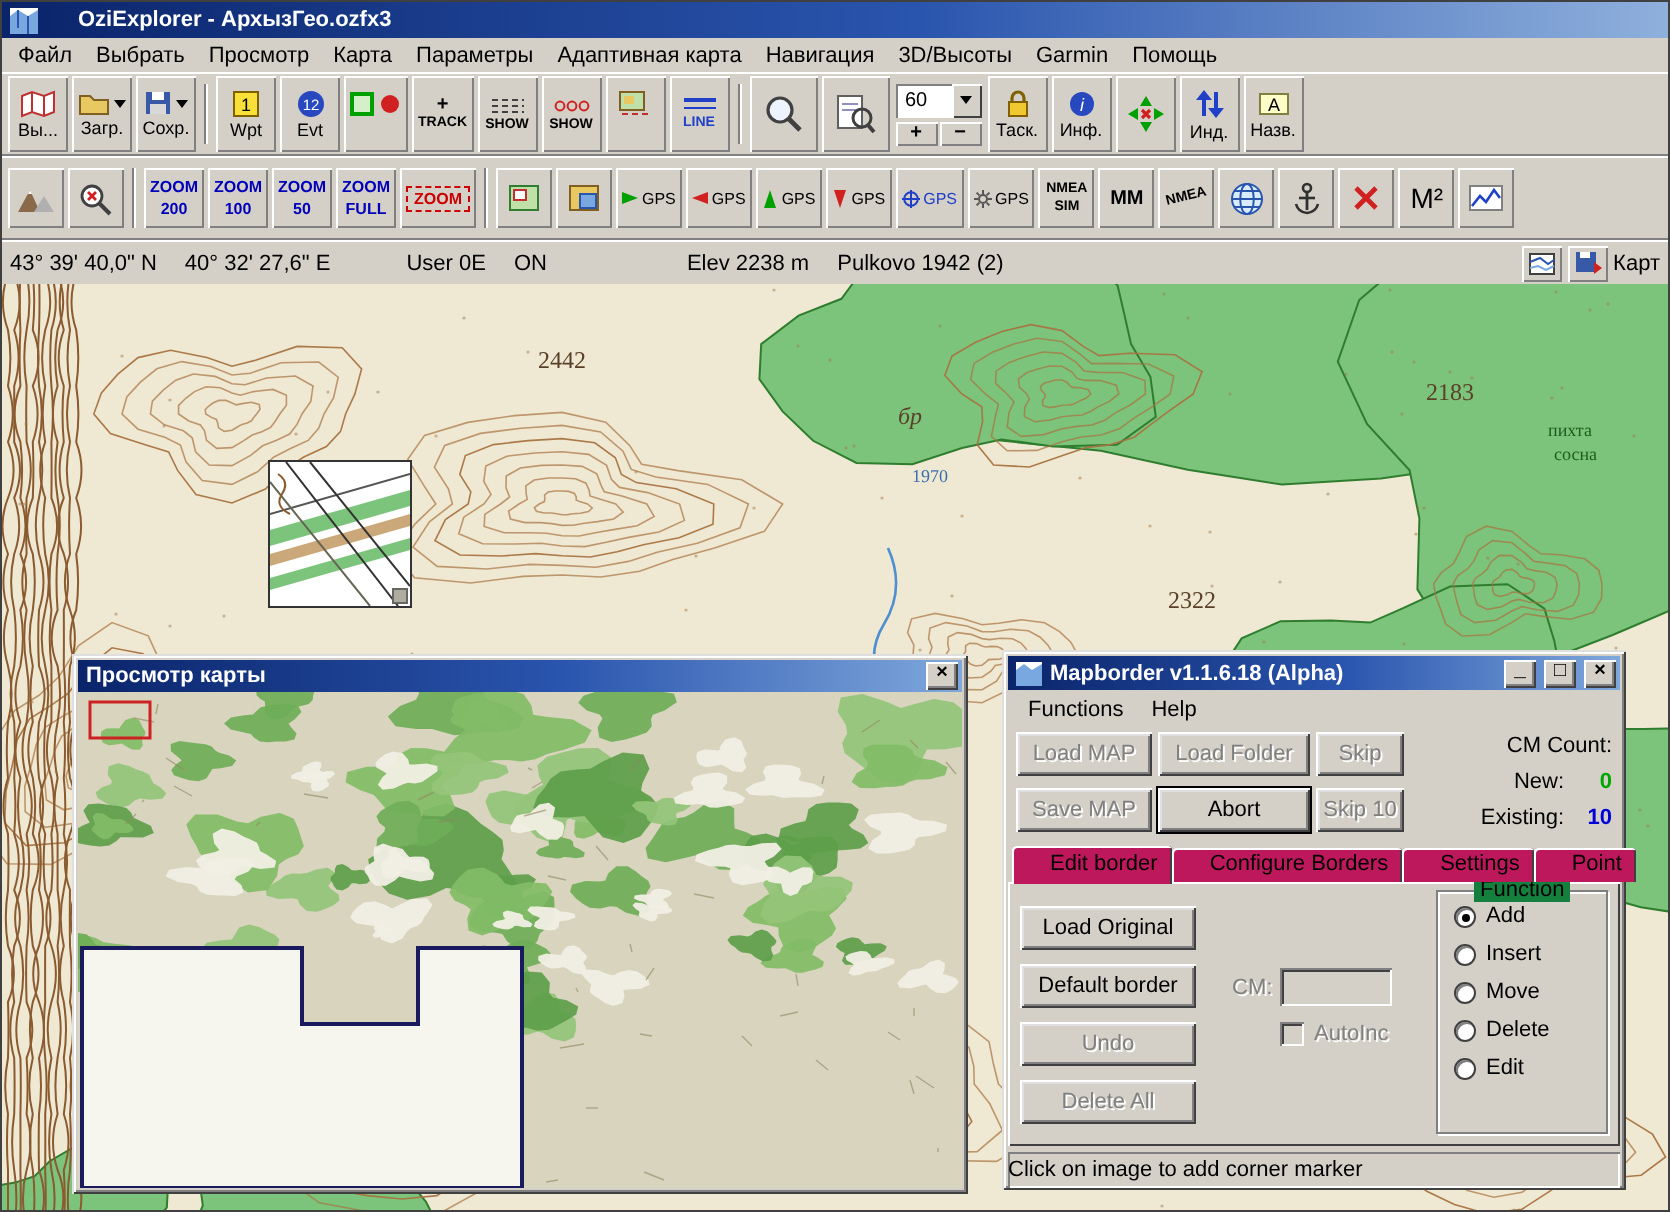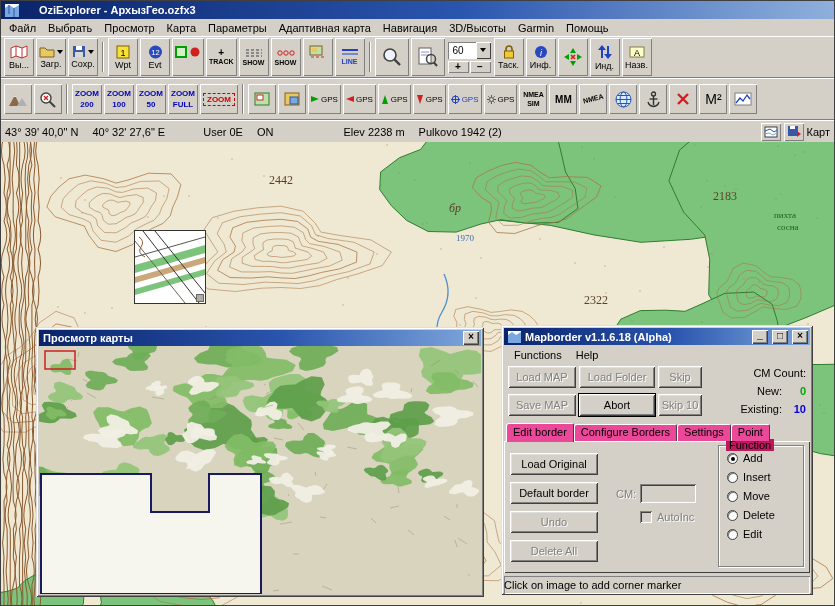--- a/index.html
+++ b/index.html
@@ -57,25 +57,25 @@
   .mb-grid{position:relative;height:58px}
   .btn{position:absolute;height:22px;display:flex;align-items:center;justify-content:center;background:#d4d0c8;box-shadow:inset 1px 1px 0 #fff,inset -1px -1px 0 #404040,inset 2px 2px 0 #dfdfdf,inset -2px -2px 0 #808080}
   .btn.disabled{color:#808080;text-shadow:1px 1px 0 #fff}
   .btn.default{box-shadow:0 0 0 1px #000,inset 1px 1px 0 #fff,inset -1px -1px 0 #404040,inset 2px 2px 0 #dfdfdf,inset -2px -2px 0 #808080}
   .cmblock{position:absolute;right:4px;top:0;width:92px;text-align:right}
   .cmrow{display:flex;justify-content:flex-end;align-items:center;height:18px;gap:4px}
   .cmval{display:inline-block;width:20px;text-align:right;font-weight:bold}
   .val-green{color:#00a800}
   .val-blue{color:#0000d8}
   .tabs{display:flex;align-items:flex-end;height:19px;padding-left:2px;position:relative;z-index:2}
-  .tab{height:17px;padding:2px 7px 0 7px;background:#ec4899;box-shadow:inset 1px 1px 0 #fff,inset -1px 0 0 #404040;border-top-left-radius:2px;border-top-right-radius:2px;white-space:nowrap}
+  .tab{height:17px;padding:2px 7px 0 19px;background:#be185d;box-shadow:inset 1px 1px 0 #fff,inset -1px 0 0 #404040;border-top-left-radius:2px;border-top-right-radius:2px;white-space:nowrap}
   .tab.active{height:19px;margin-bottom:-1px;padding-top:3px;font-weight:normal}
   .tabpanel{position:relative;height:132px;background:#d4d0c8;box-shadow:inset 1px 1px 0 #fff,inset -1px -1px 0 #404040;z-index:1}
   .grp{position:absolute;border:1px solid #808080;box-shadow:inset 1px 1px 0 #fff,1px 1px 0 #fff}
-  .grp-title{position:absolute;top:-7px;left:7px;background:#be185d;padding:0 3px}
+  .grp-title{position:absolute;top:-7px;left:18px;background:#15803d;padding:0 3px}
   .radio{display:flex;align-items:center;gap:5px;margin:5px 0 0 8px;height:14px}
   .rb{width:11px;height:11px;border-radius:6px;background:#fff;border:1px solid #404040;box-shadow:inset 1px 1px 0 #808080;position:relative;flex:0 0 auto}
   .rb.on::after{content:"";position:absolute;left:3px;top:3px;width:4px;height:4px;border-radius:2px;background:#000}
   .cb{width:12px;height:12px;background:#d4d0c8;box-shadow:inset 1px 1px 0 #808080,inset -1px -1px 0 #fff,inset 2px 2px 0 #404040;flex:0 0 auto}
   .gray{color:#808080;text-shadow:1px 1px 0 #fff}
   .field{position:absolute;height:19px;background:#d4d0c8;box-shadow:inset 1px 1px 0 #808080,inset -1px -1px 0 #fff,inset 2px 2px 0 #404040}
   .mb-status{height:18px;margin-top:3px;display:flex;align-items:center;padding-left:0;box-shadow:inset 1px 1px 0 #808080,inset -1px -1px 0 #fff;background:#d4d0c8}
 
   .zcombo{display:flex;flex-direction:column;align-items:center;margin:0 2px}
   .zbox{display:flex}

